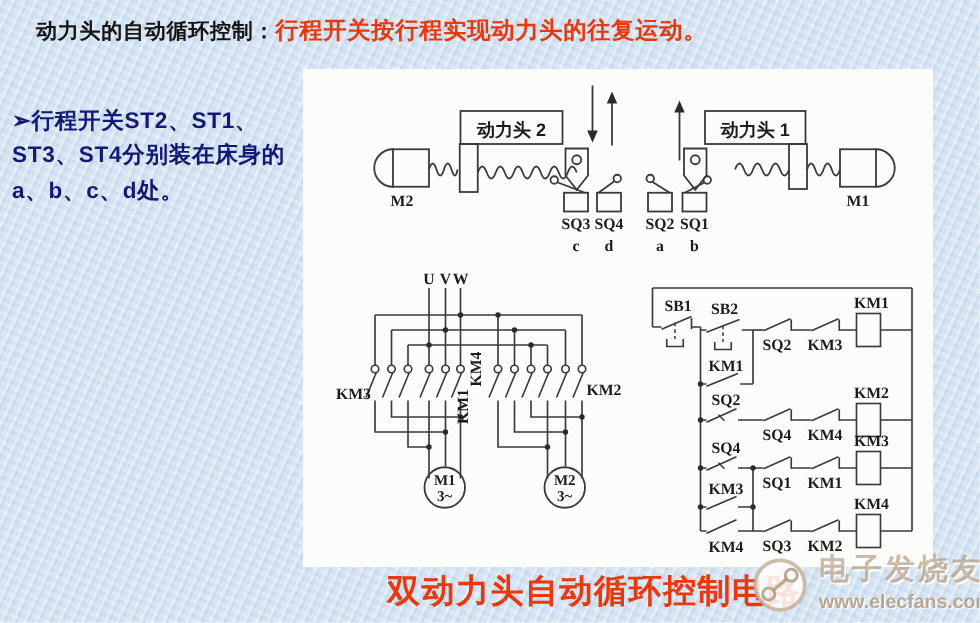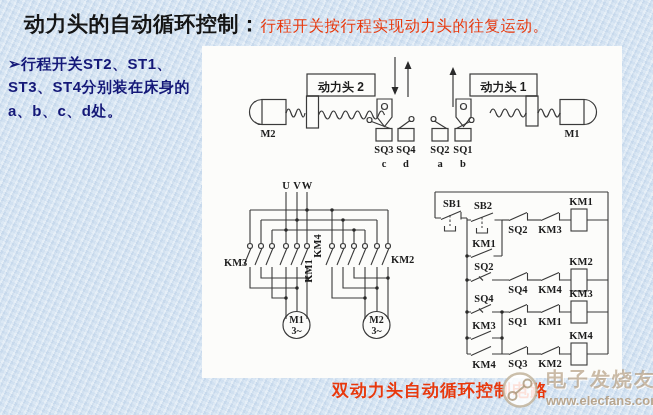--- a/index.html
+++ b/index.html
@@ -3,37 +3,37 @@
 <meta charset="utf-8">
 <style>
   html,body{margin:0;padding:0;}
   .slide{position:relative;width:653px;height:415px;overflow:hidden;
     background-color:#cedff0;
     background-image:
       repeating-linear-gradient(115deg, rgba(255,255,255,.35) 0 2px, rgba(185,205,228,.22) 2px 4px, rgba(222,234,246,.30) 4px 7px),
       repeating-linear-gradient(25deg, rgba(255,255,255,.22) 0 3px, rgba(192,211,232,.18) 3px 6px);
     font-family:"Liberation Sans", sans-serif;}
   .title-row{position:absolute;left:24px;top:10px;width:620px;white-space:nowrap;}
-  .title-main{font-size:21px;font-weight:bold;color:#151515;letter-spacing:.5px;}
-  .title-accent{font-size:15.5px;font-weight:normal;color:#e8380c;letter-spacing:.5px;}
+  .title-main{font-size:14px;font-weight:bold;color:#151515;letter-spacing:.5px;}
+  .title-accent{font-size:15.5px;font-weight:bold;color:#e8380c;letter-spacing:.5px;}
   .notes{position:absolute;left:8px;top:52px;width:196px;color:#141878;
     font-size:15px;font-weight:bold;line-height:1.55;letter-spacing:.5px;}
-  .notes p{margin:0 0 24px 0;}
+  .notes p{margin:17px 0 24px 0;}
   .white-panel{position:absolute;left:202px;top:46px;width:420px;height:332px;background:#fcfcfa;}
   .diagram-svg{position:absolute;left:0;top:0;pointer-events:none;}
   .wire{stroke:#3a3a3a;stroke-width:1.1;fill:none;}
   .wire2{stroke:#3a3a3a;stroke-width:1.2;fill:none;}
   .dash{stroke:#3a3a3a;stroke-width:1;fill:none;stroke-dasharray:2.5,2;}
   .dot{fill:#2a2a2a;}
   .arrowhead{fill:#2a2a2a;stroke:none;}
   .lbl{font:bold 10.5px "Liberation Serif", serif;fill:#1c1c1c;}
   .lbls{font:bold 10px "Liberation Serif", serif;fill:#1c1c1c;}
   .lblcn{font:bold 12px "Liberation Sans", sans-serif;fill:#1c1c1c;}
-  .caption{position:absolute;left:258px;top:379px;width:290px;text-align:right;
-    font-size:17px;font-weight:bold;color:#e8380c;letter-spacing:1px;}
+  .caption{position:absolute;left:258px;top:379px;width:290px;text-align:left;
+    font-size:22px;font-weight:bold;color:#e8380c;letter-spacing:1px;}
   .watermark{position:absolute;left:500px;top:366px;display:flex;align-items:flex-start;}
   .wm-text{margin-left:4px;}
   .wm-brand{font-size:20px;font-weight:bold;color:rgba(168,142,108,.60);
     letter-spacing:2px;text-shadow:1px 1px 0 rgba(255,255,255,.9);}
   .wm-url{font-size:13px;font-weight:bold;color:rgba(168,142,108,.75);
     text-shadow:1px 1px 0 rgba(255,255,255,.9);}
 </style>
 </head>
 <body>
 

